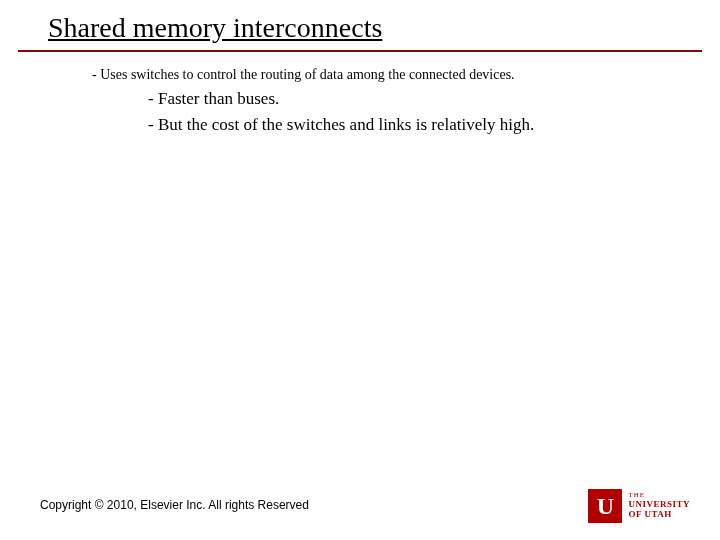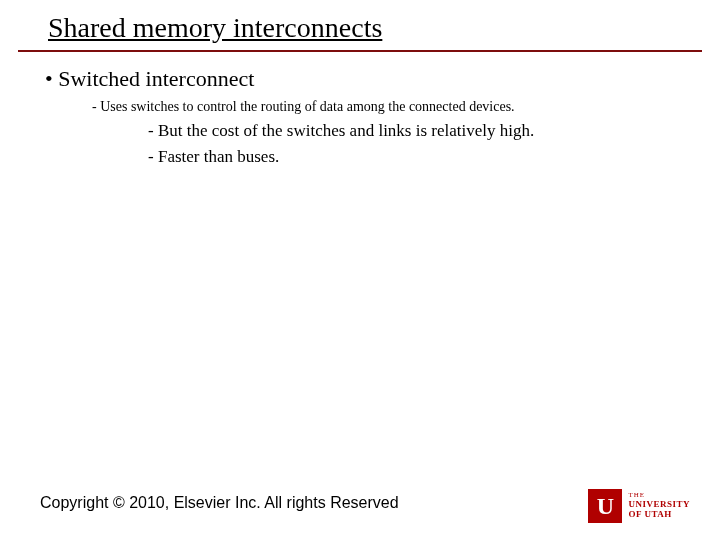--- a/index.html
+++ b/index.html
@@ -62,21 +62,21 @@
     line-height: 1.3;
   }
   .lvl3::before {
     content: "- ";
   }
   .footer {
     position: absolute;
     left: 40px;
     bottom: 28px;
     font-family: Arial, sans-serif;
-    font-size: 16px;
+    font-size: 12px;
     color: #000;
   }
   .logo {
     position: absolute;
     right: 30px;
     bottom: 16px;
     display: flex;
     align-items: center;
     gap: 5px;
   }
@@ -117,27 +117,26 @@
 </head>
 <body>
 
 <div class="slide">
   <div class="title-wrap">
     <div class="title">Shared memory interconnects</div>
   </div>
   <hr class="hr">
 
   <div class="content">
-    <div class="lvl1"><span>Switched interconnect</span></div>
 
     <div class="lvl2"><span>Uses switches to control the routing of data among the connected devices.</span></div>
 
 
+    <div class="lvl3"><span>Faster than buses.</span></div>
     <div class="lvl3"><span>But the cost of the switches and links is relatively high.</span></div>
-    <div class="lvl3"><span>Faster than buses.</span></div>
   </div>
 </div>
 
 <div class="footer">Copyright © 2010, Elsevier Inc. All rights Reserved</div>
 
 <div class="logo">
   <div class="logo-u">
     <div class="logo-u-inner">U</div>
   </div>
   <div class="logo-text">

